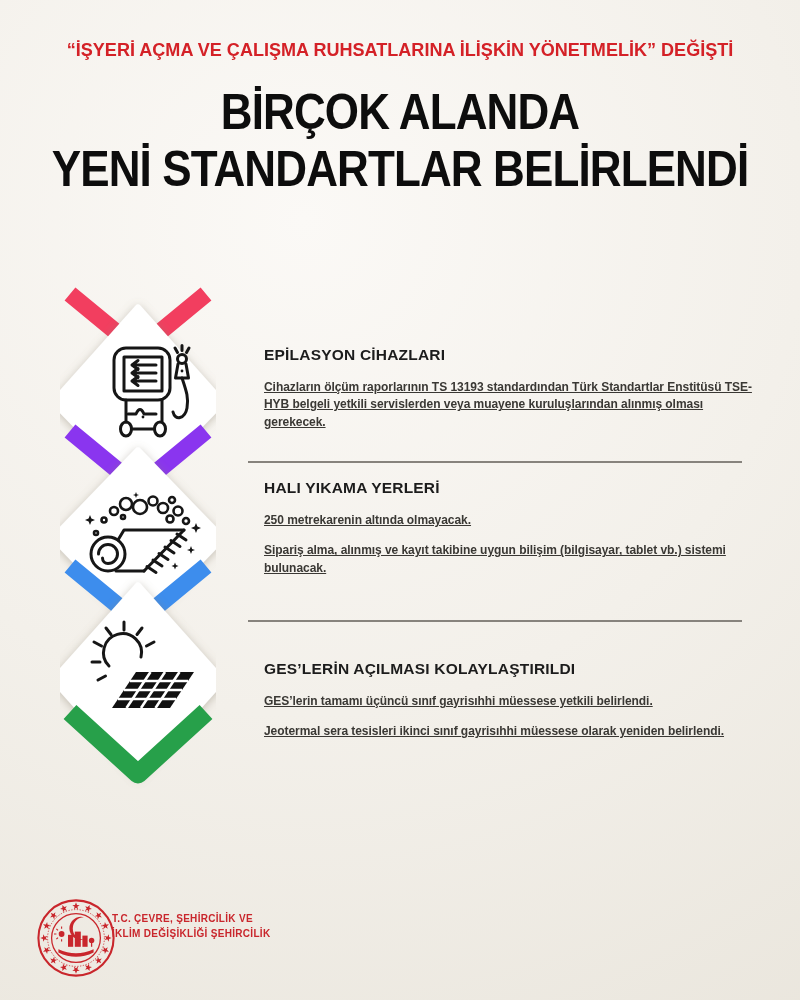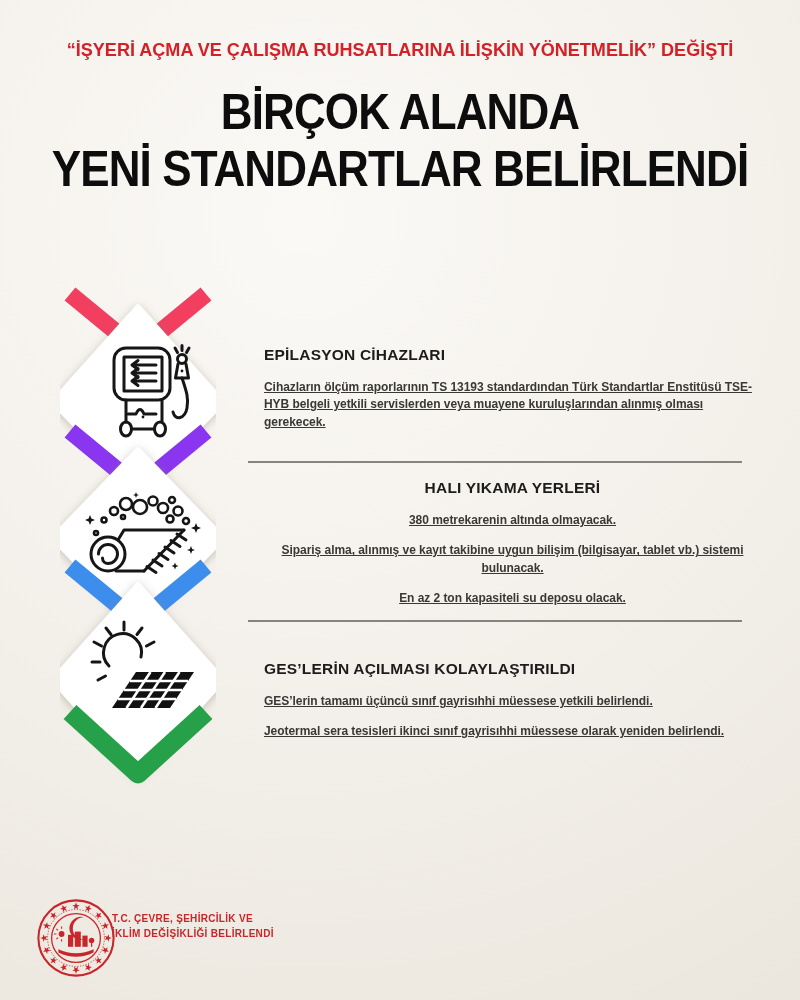--- a/index.html
+++ b/index.html
@@ -19,21 +19,21 @@
     letter-spacing:-1px;transform:scaleX(0.88);transform-origin:center;
   }
   .title .line{display:block;}
   .rail{position:absolute;left:60px;top:280px;width:156px;height:520px;}
   .icon-svg{position:absolute;}
   .ic-device{left:98px;top:342px;}
   .ic-carpet{left:78px;top:490px;}
   .ic-solar{left:84px;top:616px;}
   .sec{position:absolute;left:264px;width:497px;}
   .s1{top:346px;}
-  .s2{top:479px;text-align:center;}
+  .s2{top:479px;}
   .s3{top:646px;margin-top:14px;}
   .sec h2{
     margin:0 0 15px 0;font-size:15.5px;font-weight:800;color:#1c1c1c;letter-spacing:.2px;
   }
   .sec p{
     margin:0 0 13px 0;font-size:12px;font-weight:700;color:#3a3834;
     line-height:1.45;letter-spacing:-.05px;text-decoration:underline;
   }
   .divider{position:absolute;left:248px;width:494px;height:0;border-top:2px solid #87837d;}
   .d1{top:461px;}
@@ -146,23 +146,22 @@
   <main>
     <section class="sec s1">
       <h2>EPİLASYON CİHAZLARI</h2>
       <p>Cihazların ölçüm raporlarının TS 13193 standardından Türk Standartlar Enstitüsü TSE-HYB belgeli yetkili servislerden veya muayene kuruluşlarından alınmış olması gerekecek.</p>
     </section>
 
     <div class="divider d1"></div>
 
     <section class="sec s2">
       <h2>HALI YIKAMA YERLERİ</h2>
-      <p>380 metrekarenin altında olmayacak.</p>
+      <p>250 metrekarenin altında olmayacak.</p>
       <p>Sipariş alma, alınmış ve kayıt takibine uygun bilişim (bilgisayar, tablet vb.) sistemi bulunacak.</p>
-      <p>En az 2 ton kapasiteli su deposu olacak.</p>
     </section>
 
     <div class="divider d2"></div>
 
     <section class="sec s3">
       <h2>GES’LERİN AÇILMASI KOLAYLAŞTIRILDI</h2>
       <p>GES’lerin tamamı üçüncü sınıf gayrisıhhi müessese yetkili belirlendi.</p>
       <p>Jeotermal sera tesisleri ikinci sınıf gayrisıhhi müessese olarak yeniden belirlendi.</p>
     </section>
   </main>
@@ -198,17 +197,17 @@
       <path d="M32 38.5 v-3 M32 51.5 v3 M25.5 45 h-3 M27.5 40.5 l-2 -2 M27.5 49.5 l-2 2" stroke="#c9262c" stroke-width="1.4"></path>
       <rect x="40" y="46" width="6.5" height="15" fill="#c9262c"></rect>
       <rect x="48.5" y="42" width="7.5" height="19" fill="#c9262c"></rect>
       <rect x="58" y="47" width="6.5" height="14" fill="#c9262c"></rect>
       <circle cx="69.5" cy="53" r="3.4" fill="#c9262c"></circle>
       <path d="M69.5 56 v5" stroke="#c9262c" stroke-width="1.6"></path>
       <path d="M28 64 Q50 74 72 64 L72 68 Q50 79 28 68 Z" fill="#c9262c"></path>
     </svg>
     <div class="ministry">
       <div>T.C. ÇEVRE, ŞEHİRCİLİK VE</div>
-      <div>İKLİM DEĞİŞİKLİĞİ BELİRLENDİ</div>
+      <div>İKLİM DEĞİŞİKLİĞİ ŞEHİRCİLİK</div>
     </div>
   </div>
 
 </div>
 
 </body></html>

